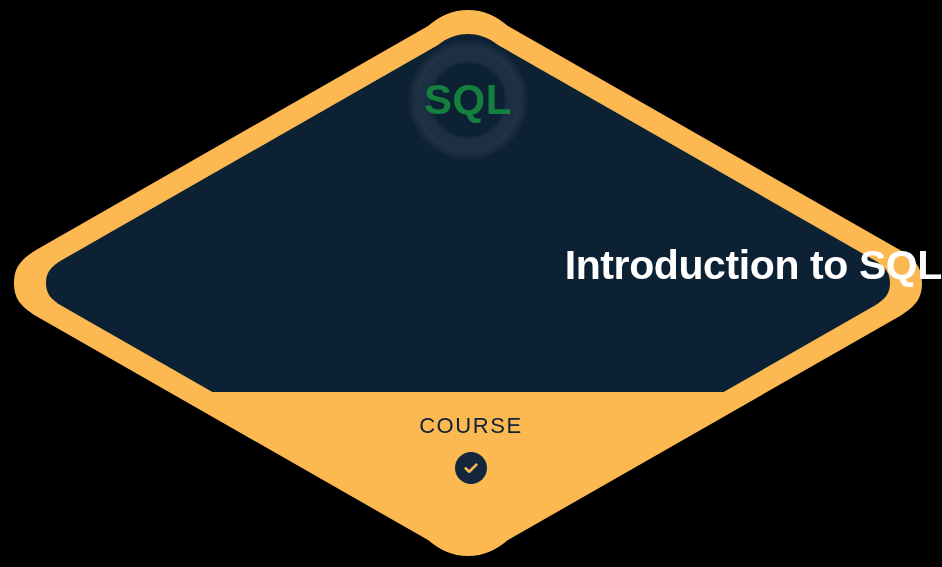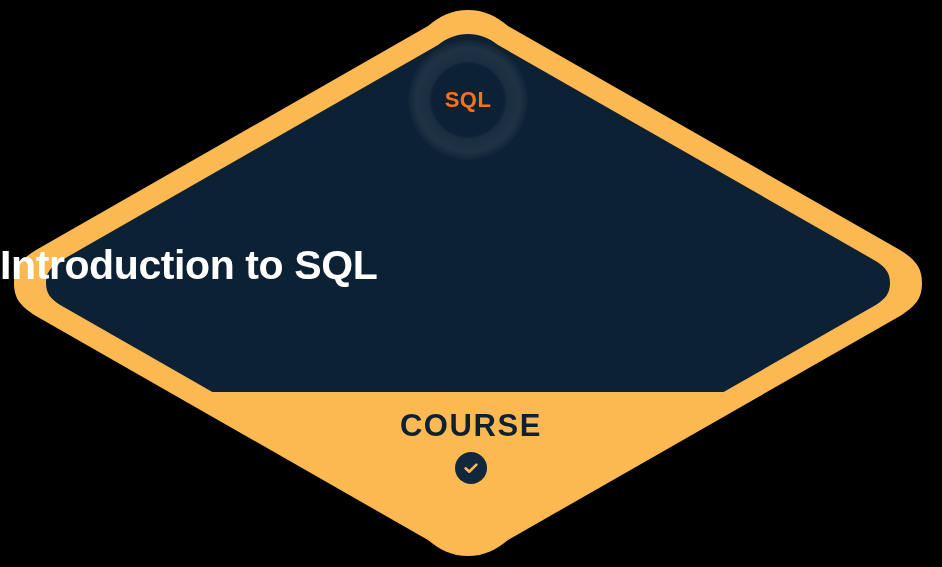--- a/index.html
+++ b/index.html
@@ -65,55 +65,55 @@
       radial-gradient(circle at 50% 50%,
         rgba(255,255,255,0.000) 0px,
         rgba(255,255,255,0.000) 36px,
         rgba(255,255,255,0.060) 39px,
         rgba(255,255,255,0.075) 52px,
         rgba(255,255,255,0.030) 58px,
         rgba(255,255,255,0.000) 61px);
   }
   #subject-badge .label {
     position: relative;
-    color: #f97316;
-    font-size: 22px;
+    color: #15803d;
+    font-size: 42px;
     font-weight: 700;
     letter-spacing: 0.5px;
     font-family: "Liberation Sans", sans-serif;
     line-height: 1;
   }
 
   
   #course-title {
     position: absolute;
     left: 0;
     top: 241px;
     width: 942px;
-    text-align: left;
+    text-align: right;
     color: #ffffff;
     font-size: 41px;
     font-weight: 700;
     letter-spacing: -0.4px;
     font-family: "Liberation Sans", sans-serif;
     line-height: 1.18;
   }
 
   
   #status-block {
     position: absolute;
     left: 0;
     top: 408px;
     width: 942px;
     text-align: center;
   }
   #status-block .status-line {
     color: #0d2135;
-    font-size: 31px;
-    font-weight: 700;
+    font-size: 22px;
+    font-weight: 400;
     letter-spacing: 1.6px;
     font-family: "Liberation Sans", sans-serif;
     line-height: 36px;
     text-align: center;
   }
 
   #check-badge {
     margin: 8px auto 0 auto;
     width: 32px;
     height: 32px;

